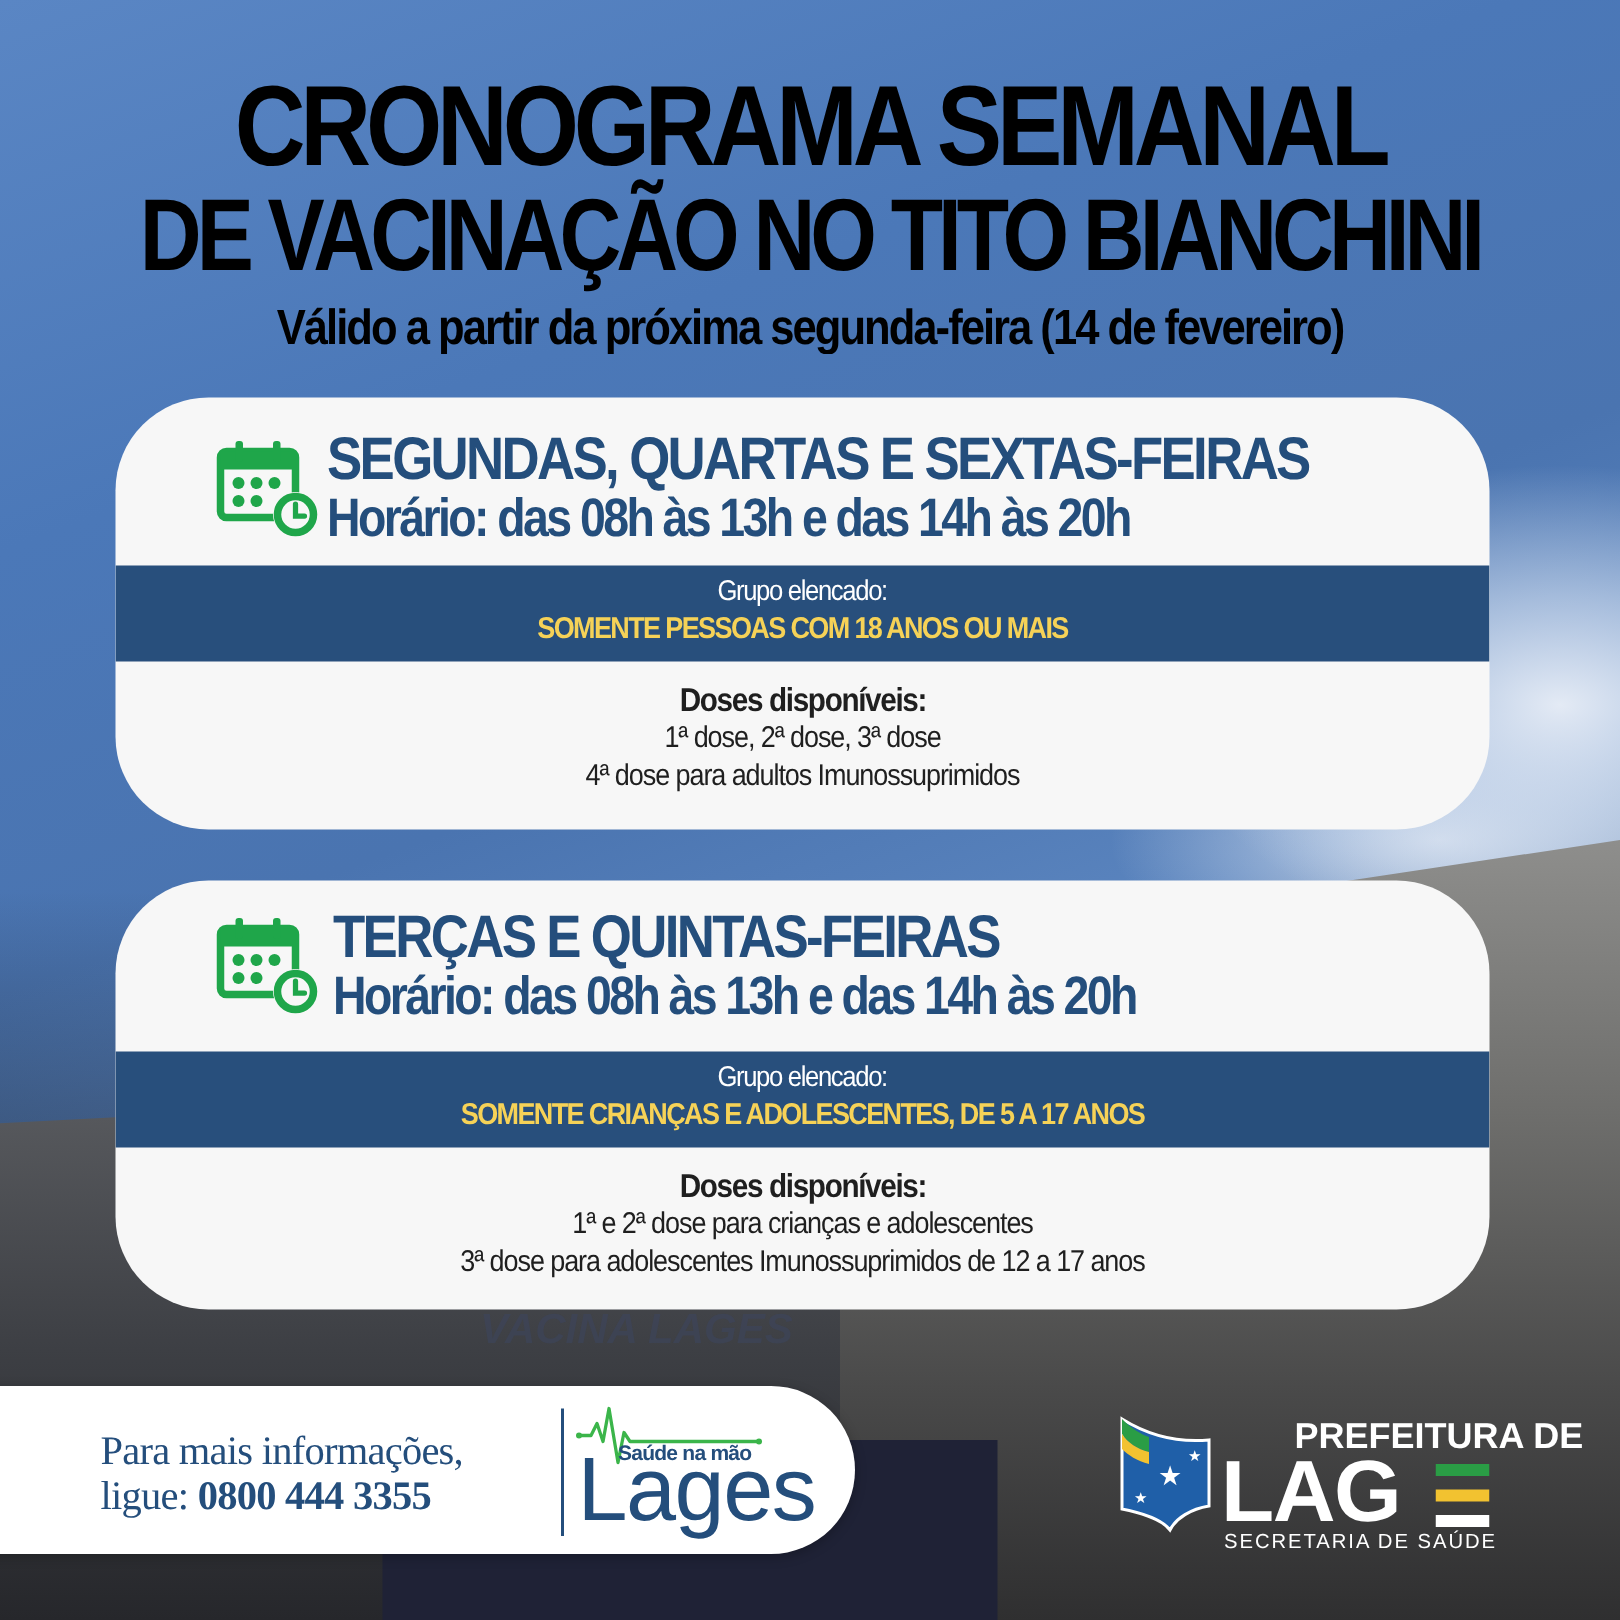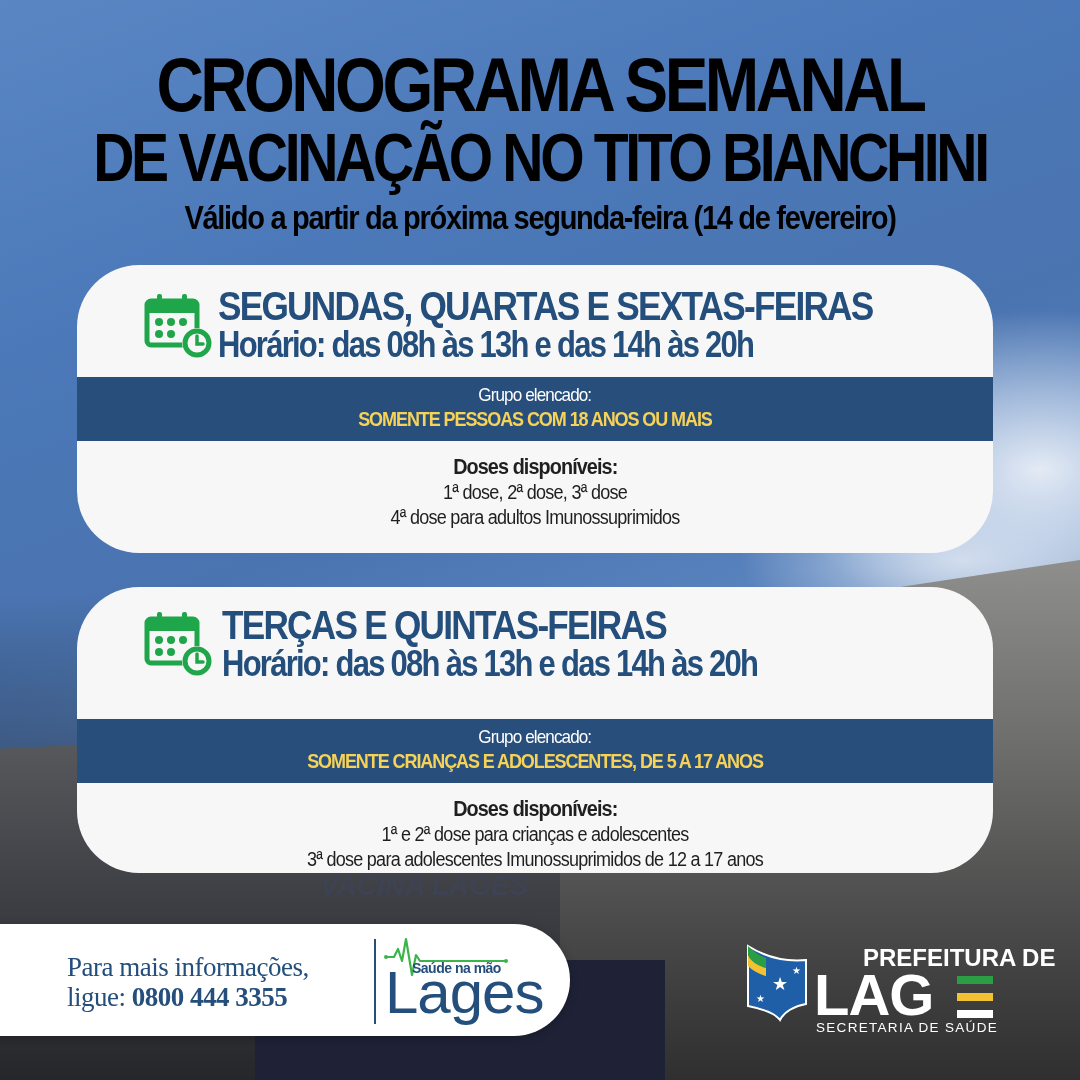--- a/index.html
+++ b/index.html
@@ -65,21 +65,21 @@
       position: absolute; left: 77px; width: 916px;
       background: #f7f7f7;
       border-radius: 62px;
       overflow: hidden;
     }
     .card.c1 { top: 265px; height: 288px; }
     .card.c2 { top: 587px; height: 286px; }
     .card-head {
       position: relative; height: 112px;
     }
-    .card.c2 .card-head { height: 132px; }
+    .card.c2 .card-head { height: 114px; }
     .cal-icon {
       position: absolute; left: 66px; top: 28px; width: 72px; height: 66px;
     }
     .card.c2 .cal-icon { top: 24px; }
     .day-title {
       position: absolute; left: 141px; top: 20px;
       color: #244e7c; font-weight: 700; font-size: 40px; line-height: 42px;
       letter-spacing: -2px; white-space: nowrap;
       transform: scaleX(0.88); transform-origin: left center;
     }

